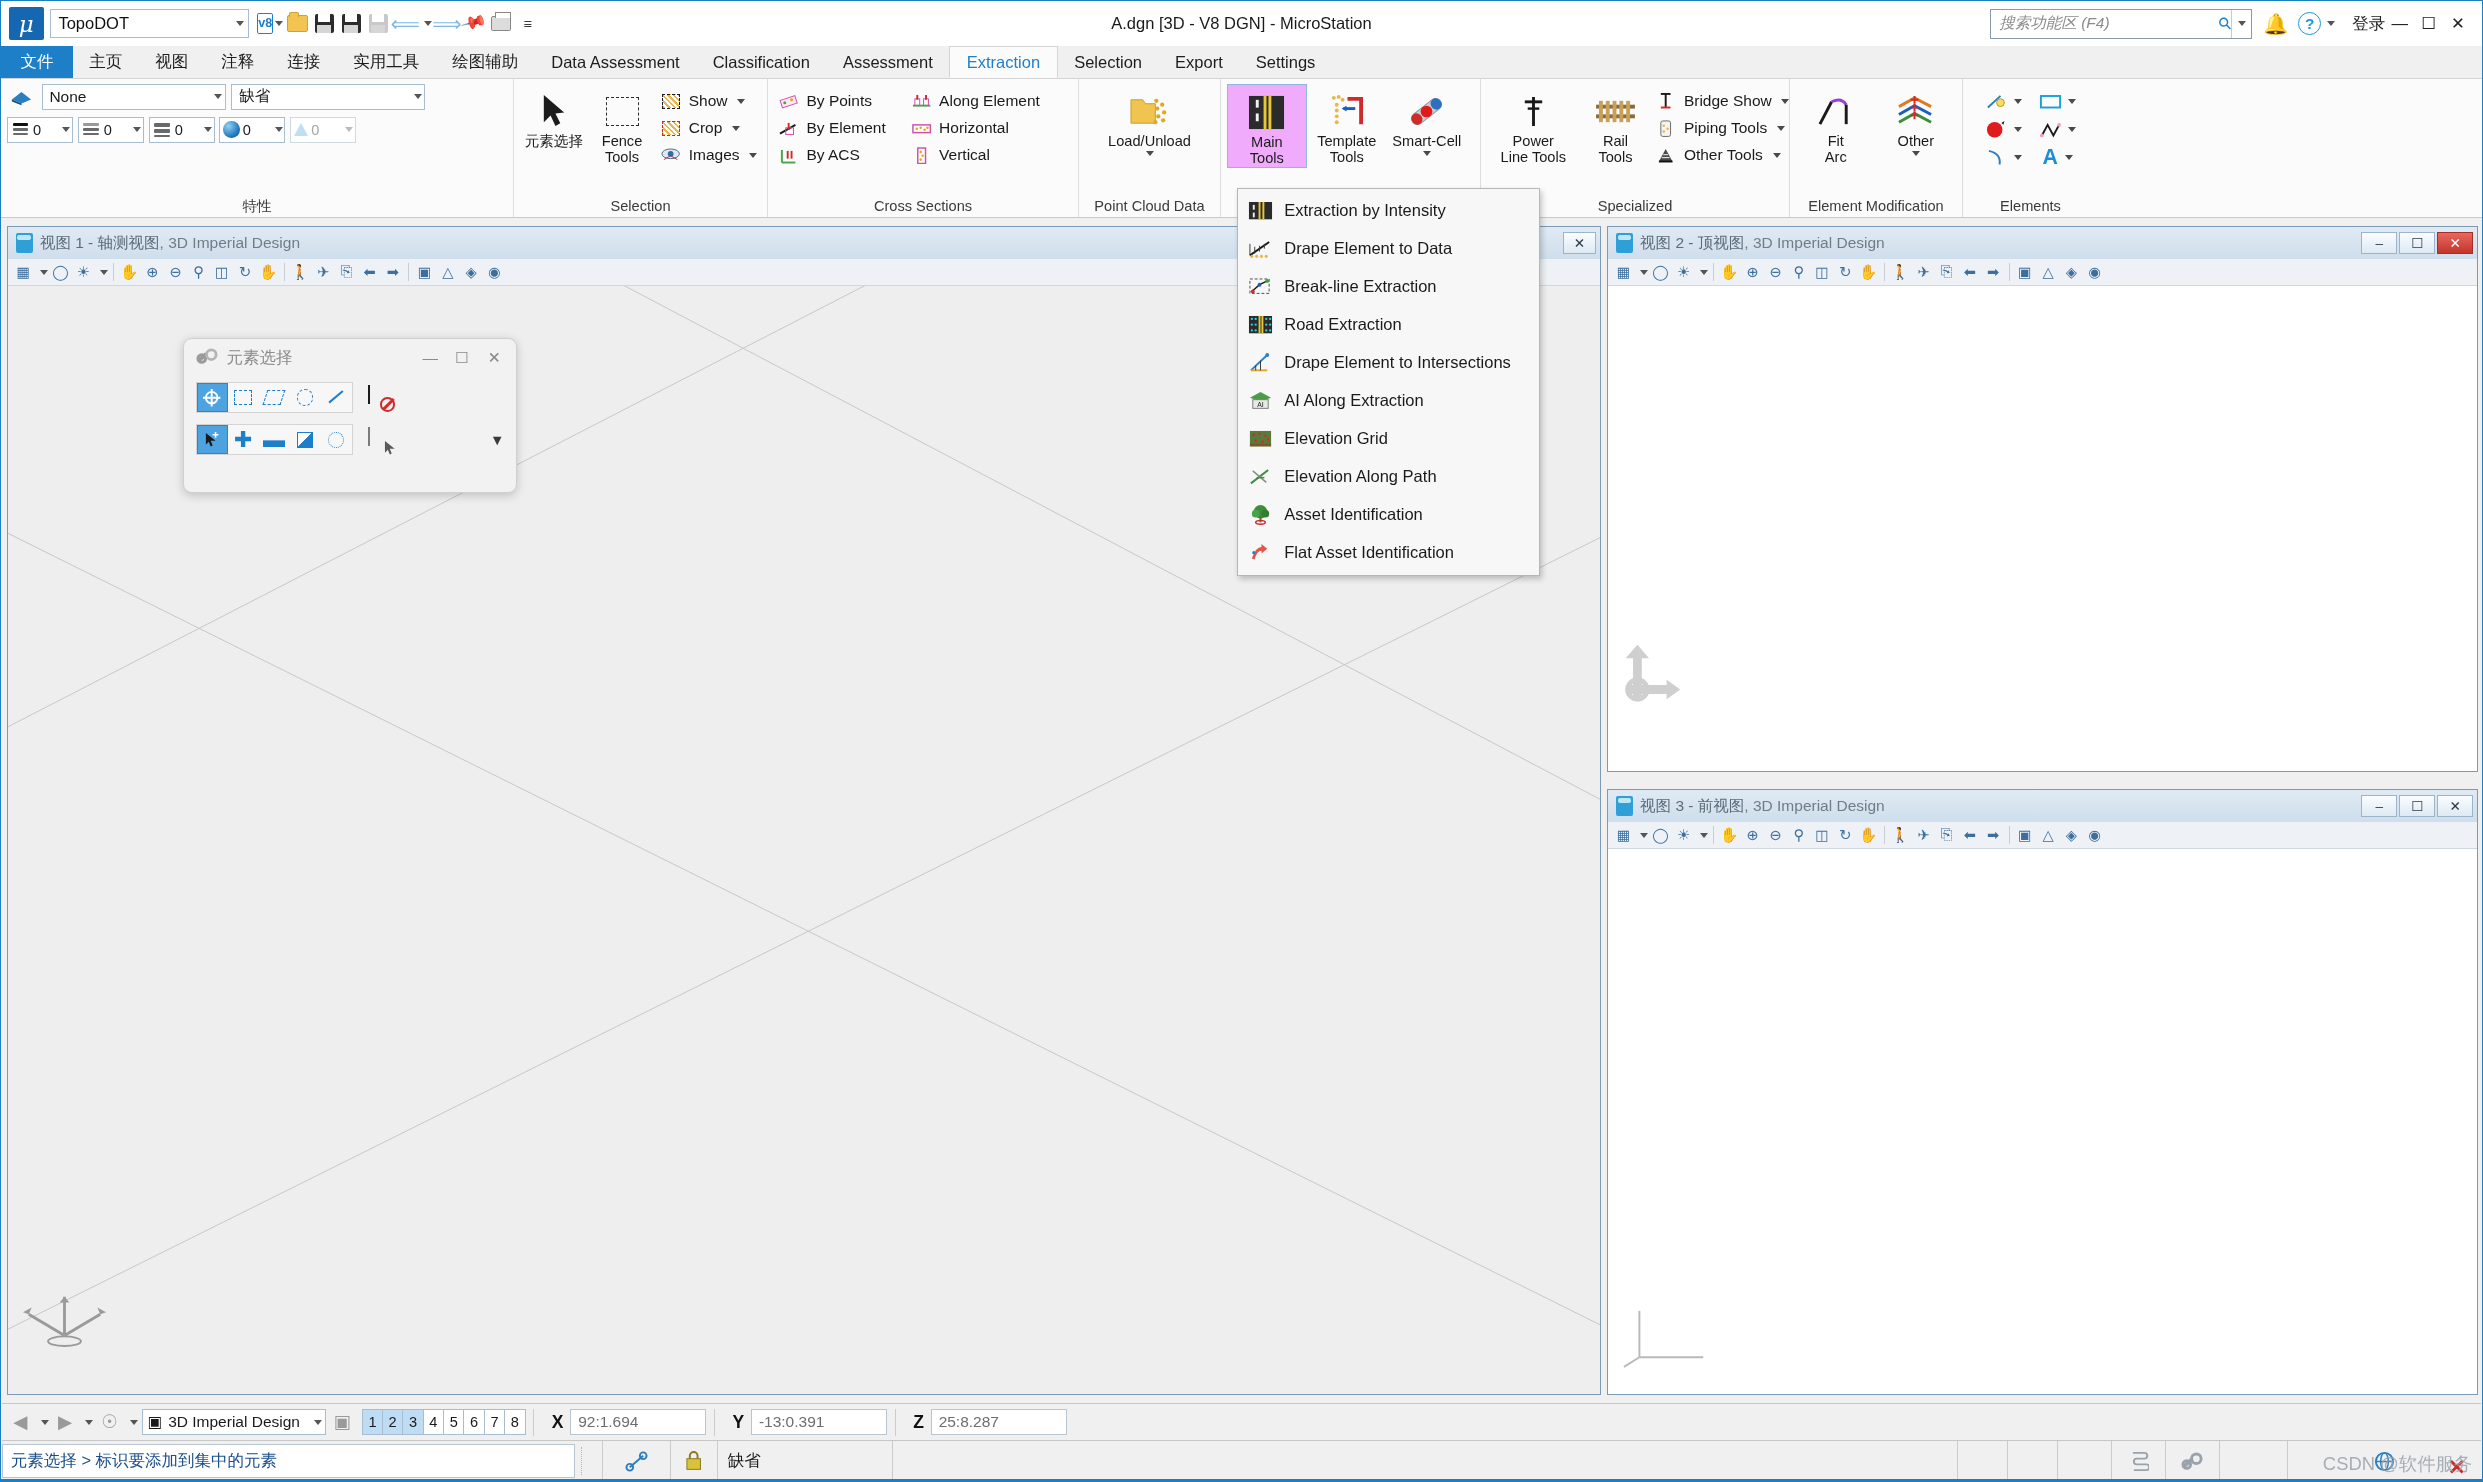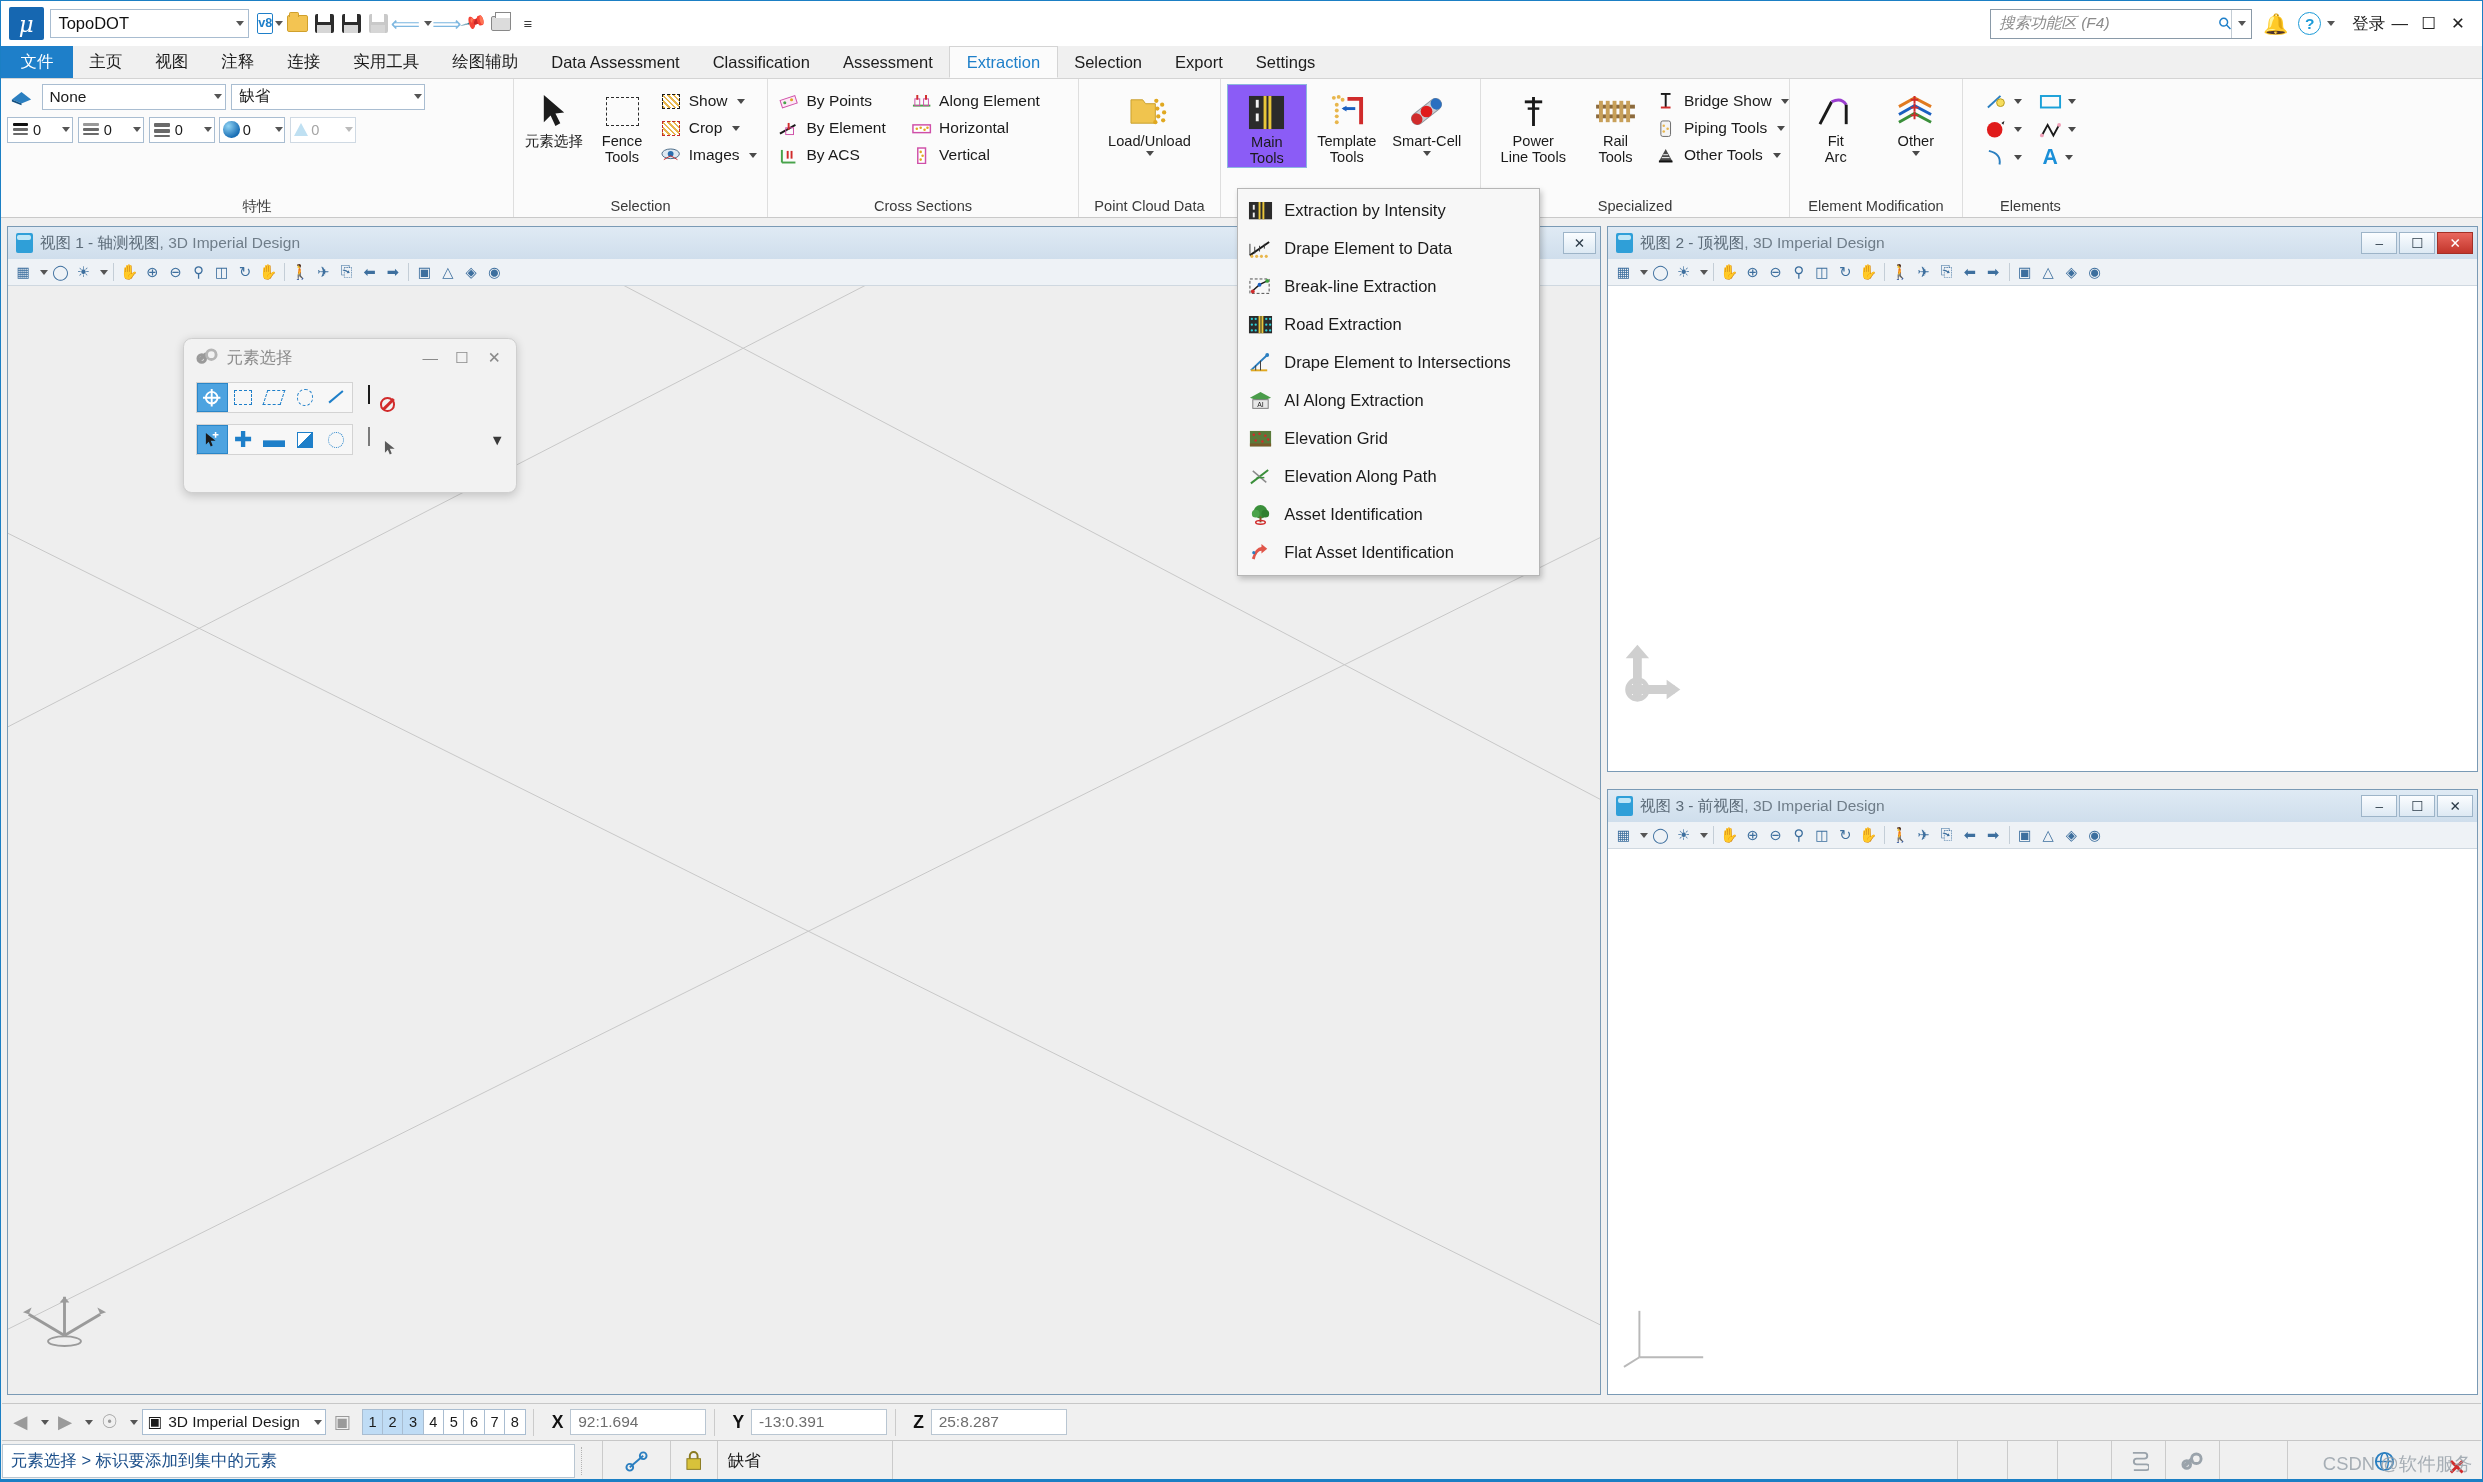--- a/index.html
+++ b/index.html
@@ -130,21 +130,21 @@
     background: #6a6a6a; display: block;
   }
   .sphere-ic { width: 16.5px; height: 16.5px; border-radius: 50%; background: radial-gradient(circle at 32% 30%, #8fd3f4, #1a6fb5 70%); flex:none;}
   .tri-ic { width: 0; height: 0; border-left: 7.8px solid transparent; border-right: 7.8px solid transparent; border-bottom: 13.6px solid #bfe0f2; flex:none;}
 
   
   .bigbtn {
     width: 80px; display: flex; flex-direction: column; align-items: center;
     padding-top: 5.8px; font-size: 14.6px; color: #1a1a1a; text-align: center; line-height: 16.5px;
   }
-  .bigbtn.sel { background: #8b5cf6; border: 1px solid #8cb8dd; }
+  .bigbtn.sel { background: #f0abfc; border: 1px solid #8cb8dd; }
   .bigico { height: 43px; display: flex; align-items: center; justify-content: center; }
   .bigbtn .lbl { white-space: pre-line; }
 
   
   .smalllist { display: flex; flex-direction: column; padding-top: 3.9px; }
   .smallbtn {
     height: 27px; display: flex; align-items: center; gap: 6.8px;
     font-size: 15.5px; color: #1a1a1a; padding: 0 3.9px; white-space: nowrap;
   }
   .smallico { width: 22px; height: 20.4px; display: flex; align-items: center; justify-content: center; flex: none; }
@@ -311,20 +311,21 @@
           <span class="arrow-undo">⟹</span>
         </div>
       <div class="qi">
           <span class="pin-ic">📌</span>
         </div>
       <div class="qi">
           <span class="print-ic"></span>
         </div>
       <div class="qi" style="font-size:14.6px">≡</div>
     </div>
+    <div class="title-center">A.dgn [3D - V8 DGN] - MicroStation</div>
     <div class="title-right">
       <div class="searchbox">
         <span class="sp">搜索功能区 (F4)</span>
         <span class="mag">⚲</span>
         <span class="sdrop">
             <span class="caret-sm"></span>
           </span>
       </div>
       <div class="bell">🔔</div>
       <div class="qmark">?</div>

